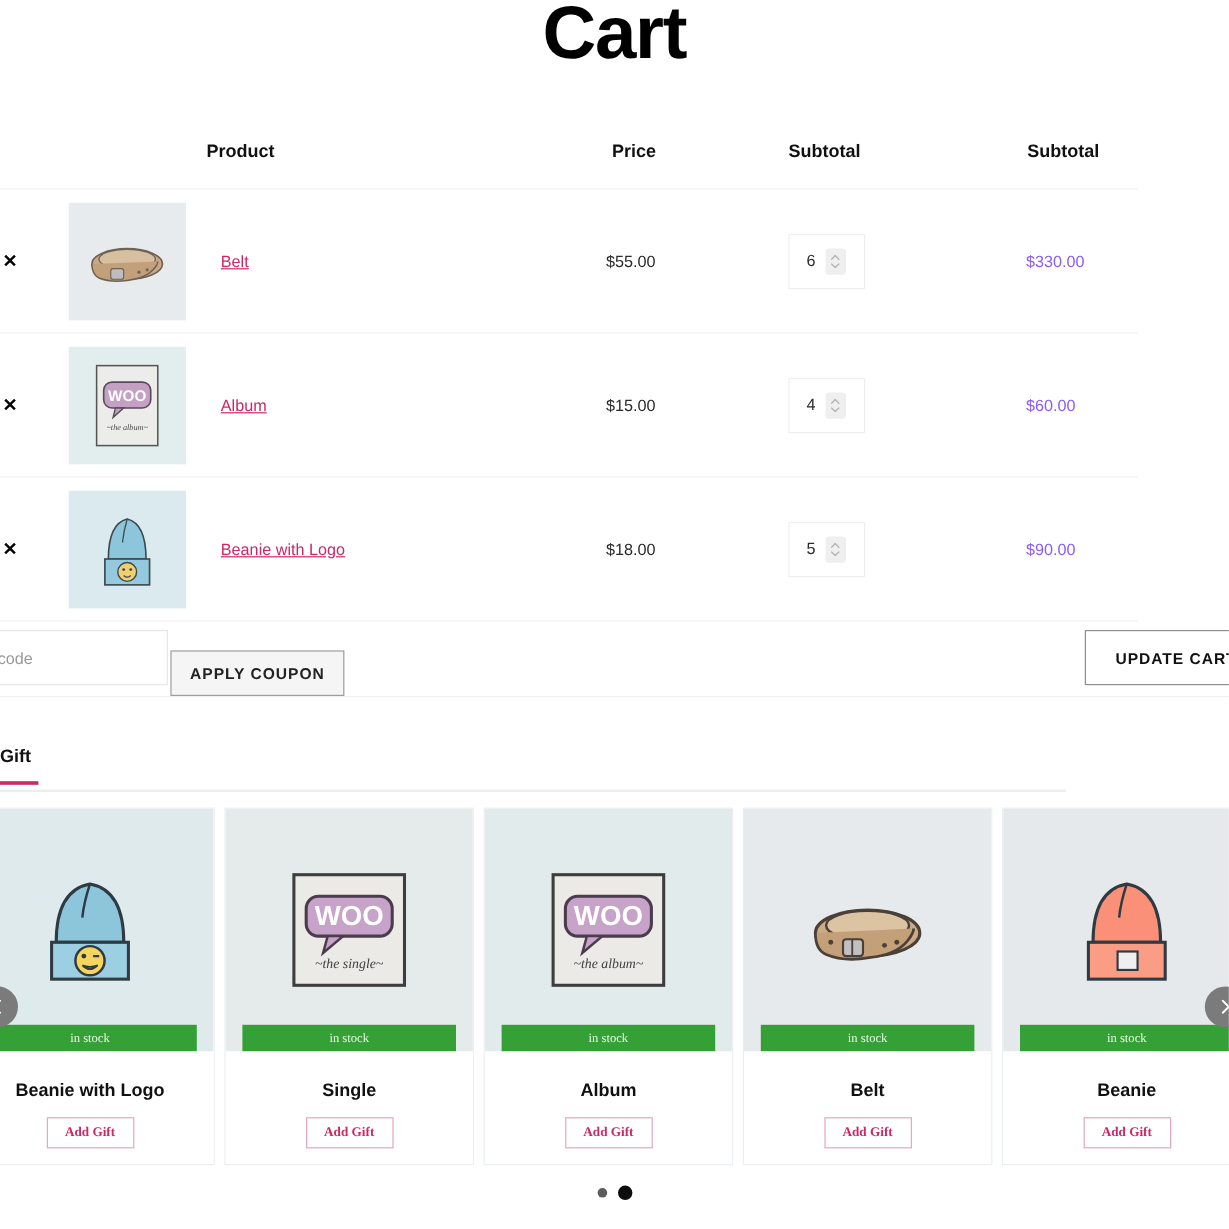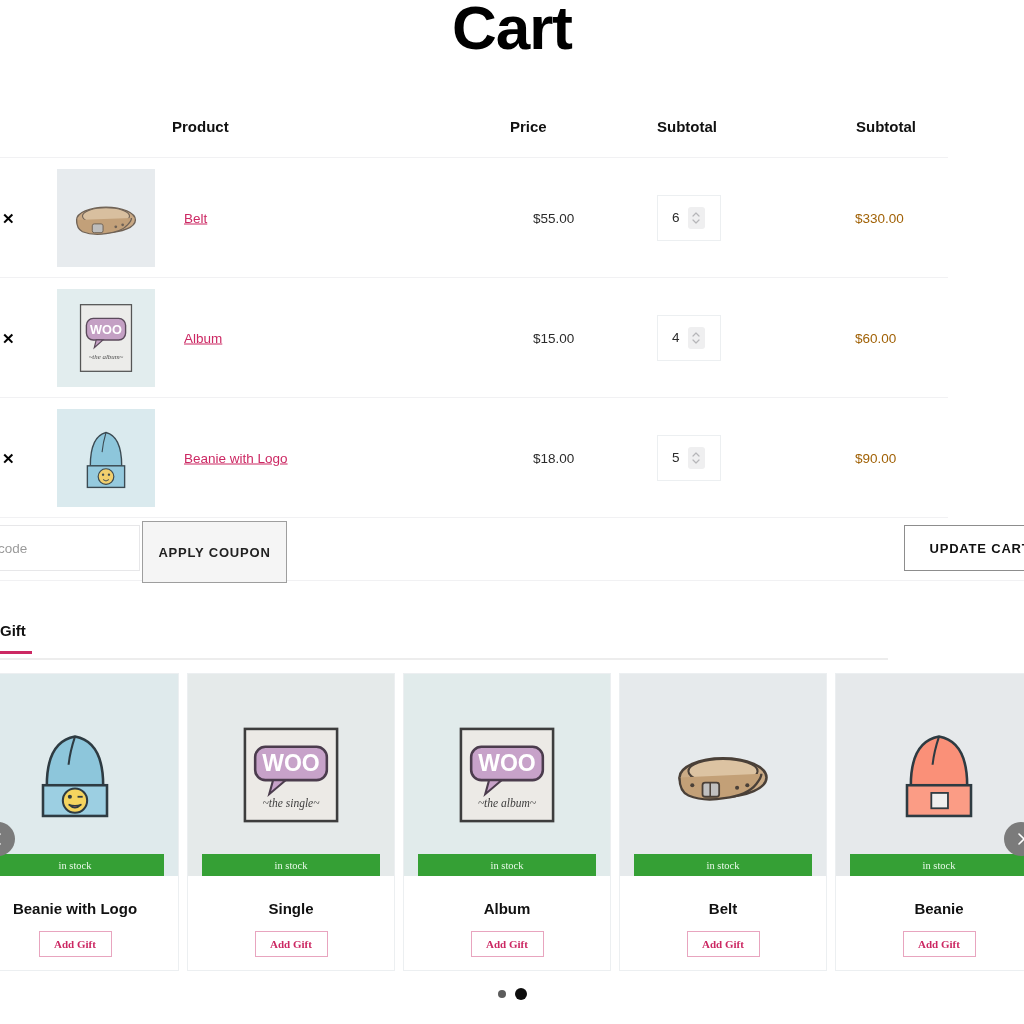--- a/index.html
+++ b/index.html
@@ -47,61 +47,61 @@
     overflow: hidden;
   }
   .thumb-svg { width: 100%; height: 100%; display: block; }
   .cell-name {
     position: absolute; left: 184px; top: 50%; transform: translateY(-50%);
     font-size: 13.5px; color: #cc2863; text-decoration: underline;
     cursor: pointer;
   }
   .cell-price {
     position: absolute; left: 505px; top: 50%; transform: translateY(-50%);
-    font-size: 13.5px; color: #2b2b2b; margin-left: 28px;
+    font-size: 13.5px; color: #2b2b2b;
   }
   .cell-qty {
     position: absolute; left: 657px; top: 50%; transform: translateY(-50%);
     width: 64px; height: 46px;
     border: 1px solid #eceff1; background: #fff;
     display: flex; align-items: center;
   }
   .qty-val {
     margin-left: 14px; font-size: 13.5px; color: #2b2b2b;
   }
   .qty-spin {
     margin-left: 8px; width: 17px; height: 22px;
     background: #efeff0; border-radius: 3px;
     display: flex; flex-direction: column;
     align-items: center; justify-content: center; gap: 2px;
     cursor: pointer;
   }
   .qty-spin svg { display: block; }
   .cell-subtotal {
     position: absolute; left: 855px; top: 50%; transform: translateY(-50%);
-    font-size: 13.5px; color: #a16207;
+    font-size: 13.5px; color: #8b5cf6;
   }
 
   
   .coupon-row {
     position: absolute; left: 0; top: 519px; width: 1024px; height: 62px;
     border-bottom: 1px solid #f1f1f3;
   }
   .coupon-input {
     position: absolute; left: -68px; top: 6px;
     width: 208px; height: 46px;
     border: 1px solid #e7e7e9; background: #fff;
     padding: 0 14px; font-size: 13.5px; color: #8c8c8c;
     font-family: "Liberation Sans", sans-serif;
     outline: none;
   }
   .coupon-input::placeholder { color: #9a9a9a; }
   .btn-apply {
-    position: absolute; left: 142px; top: 2px;
-    width: 145px; height: 62px;
+    position: absolute; left: 142px; top: 23px;
+    width: 145px; height: 38px;
     background: #f5f5f5; border: 1px solid #9e9e9e;
     font-size: 13px; font-weight: 600; letter-spacing: 0.8px;
     color: #222; cursor: pointer;
     font-family: "Liberation Sans", sans-serif;
   }
   .btn-update {
     position: absolute; left: 904px; top: 6px;
     width: 152px; height: 46px;
     background: #ffffff; border: 1px solid #8d8d8d;
     font-size: 13px; font-weight: 600; letter-spacing: 0.8px;

